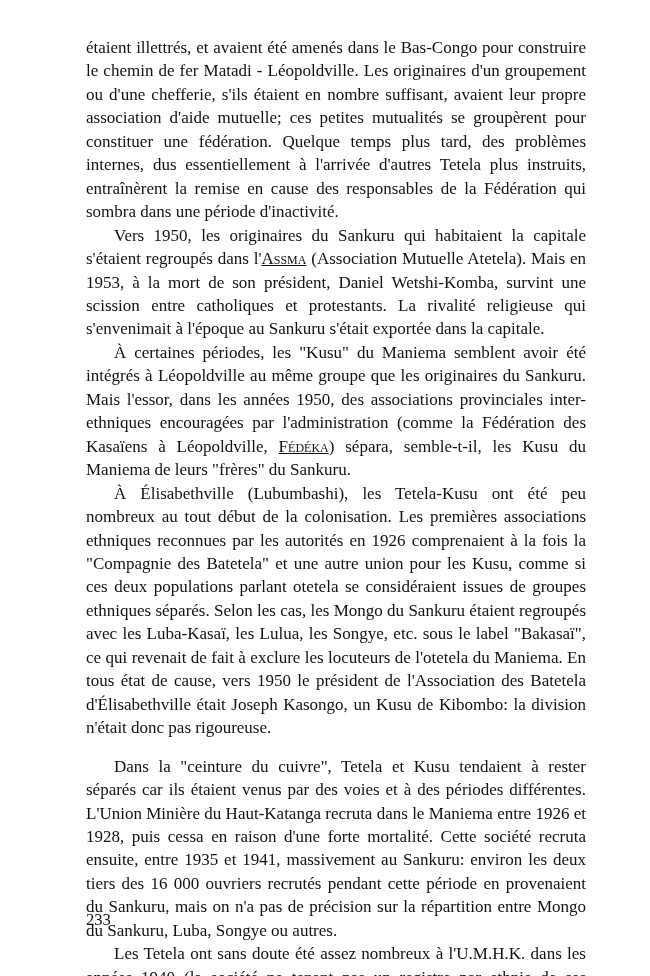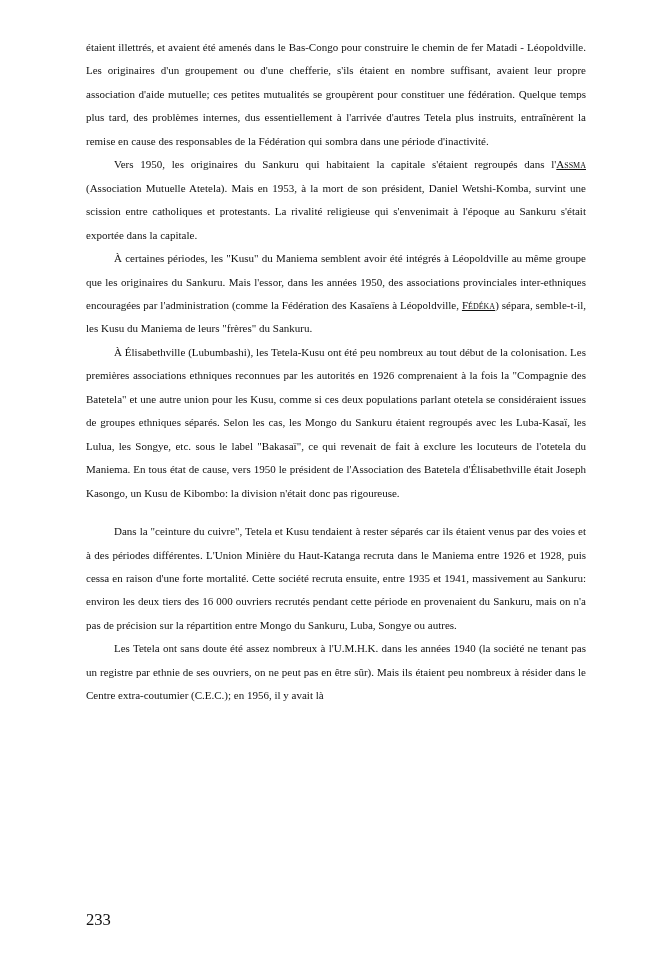--- a/index.html
+++ b/index.html
@@ -16,21 +16,21 @@
       font-family: "Liberation Serif", "DejaVu Serif", serif;
     }
     .page {
       position: absolute;
       left: 86px;
       top: 36px;
       width: 500px;
     }
     .para {
       margin: 0;
-      font-size: 11px;
+      font-size: 17px;
       line-height: 23.45px;
       text-align: justify;
       text-indent: 28px;
       hyphens: none;
     }
     .para.noindent {
       text-indent: 0;
     }
     .section-gap {
       height: 15px;

